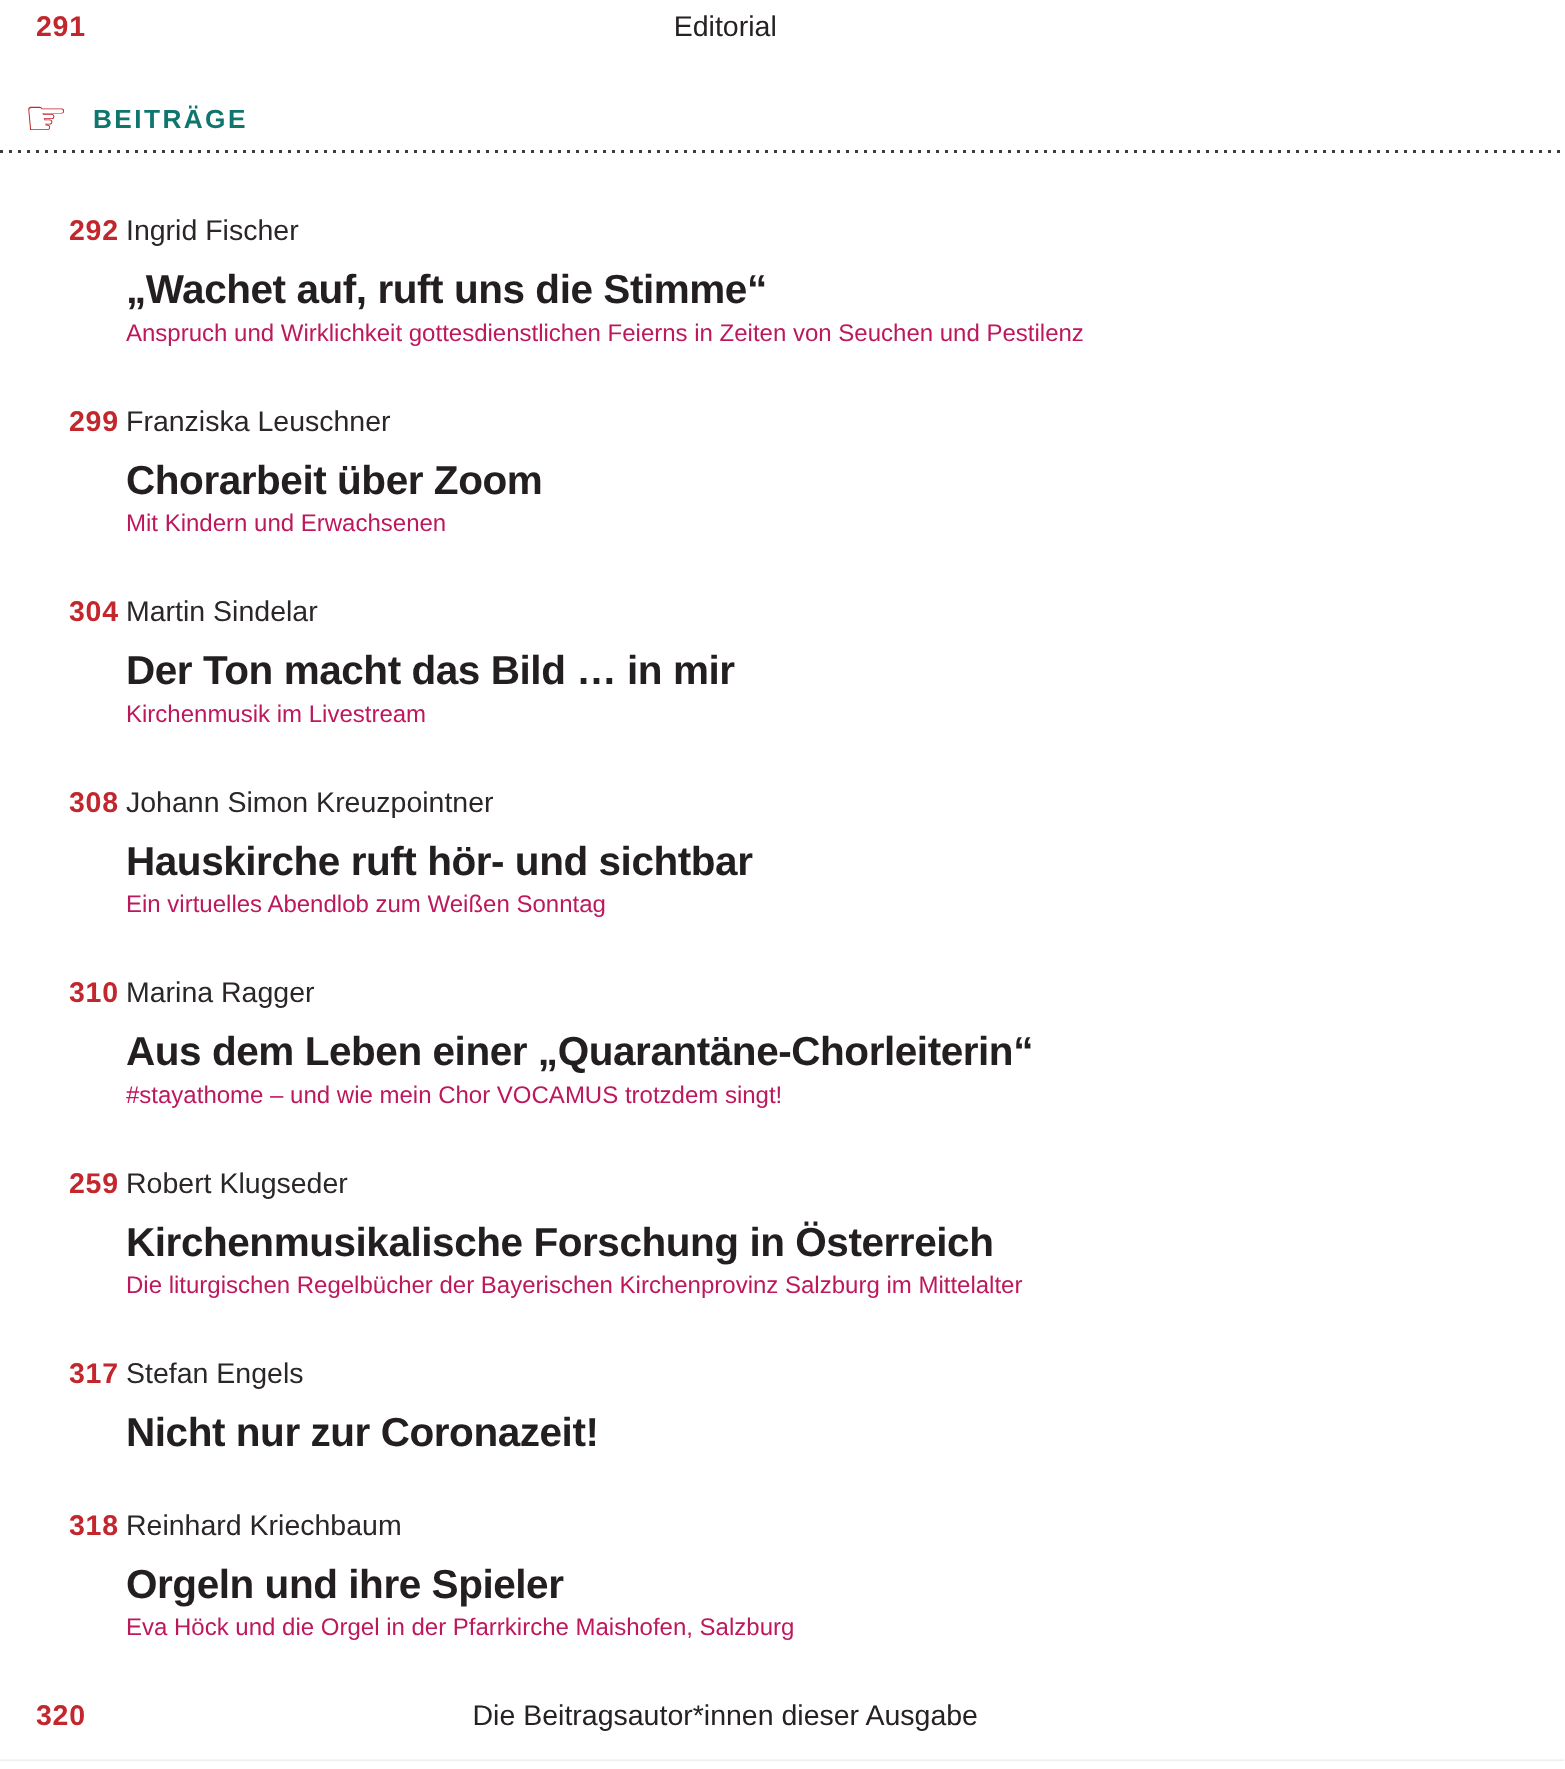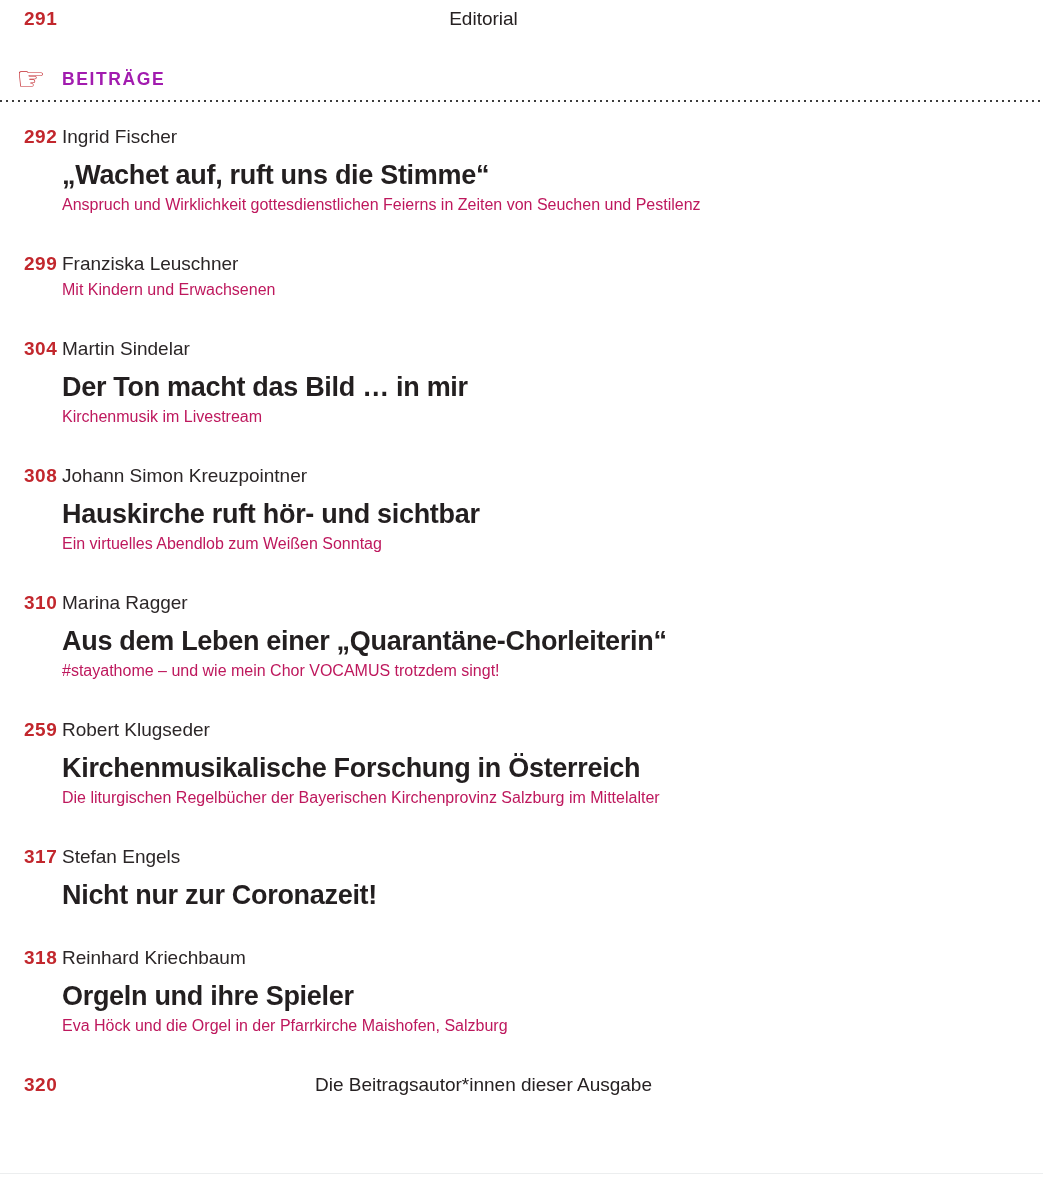--- a/index.html
+++ b/index.html
@@ -52,34 +52,35 @@
     padding-left: 16px;
     color: #c2272d;
     font-family: "DejaVu Sans", sans-serif;
     font-size: 33px;
     line-height: 26px;
   }
   .section-label {
     font-size: 17.5px;
     font-weight: 700;
     letter-spacing: 1.6px;
-    color: #a21caf;
+    color: #0f766e;
     line-height: 26px;
   }
   .dotted-rule {
     margin-top: 7px;
     height: 3px;
     width: 1043px;
     background-image: repeating-linear-gradient(to right, #3c3c3c 0px, #3c3c3c 2px, transparent 2px, transparent 6px);
     background-size: 6px 2px;
     background-repeat: repeat-x;
     background-position: 0 1px;
   }
   .entries {
-    margin-top: 22px;
+    margin-top: 40px;
+    padding-left: 22px;
   }
   .entry {
     margin-bottom: 33px;
   }
   .author {
     font-size: 19px;
     line-height: 26px;
     color: #2b2627;
   }
   .title {
@@ -133,20 +134,21 @@
           <div class="subtitle">Anspruch und Wirklichkeit gottesdienstlichen Feierns in Zeiten von Seuchen und Pestilenz</div>
         </div>
       </div>
     </div>
 
     <div class="entry">
       <div class="row">
         <div class="pagenum">299</div>
         <div>
           <div class="author">Franziska Leuschner</div>
+          <div class="title">Chorarbeit über Zoom</div>
           <div class="subtitle">Mit Kindern und Erwachsenen</div>
         </div>
       </div>
     </div>
 
     <div class="entry">
       <div class="row">
         <div class="pagenum">304</div>
         <div>
           <div class="author">Martin Sindelar</div>

